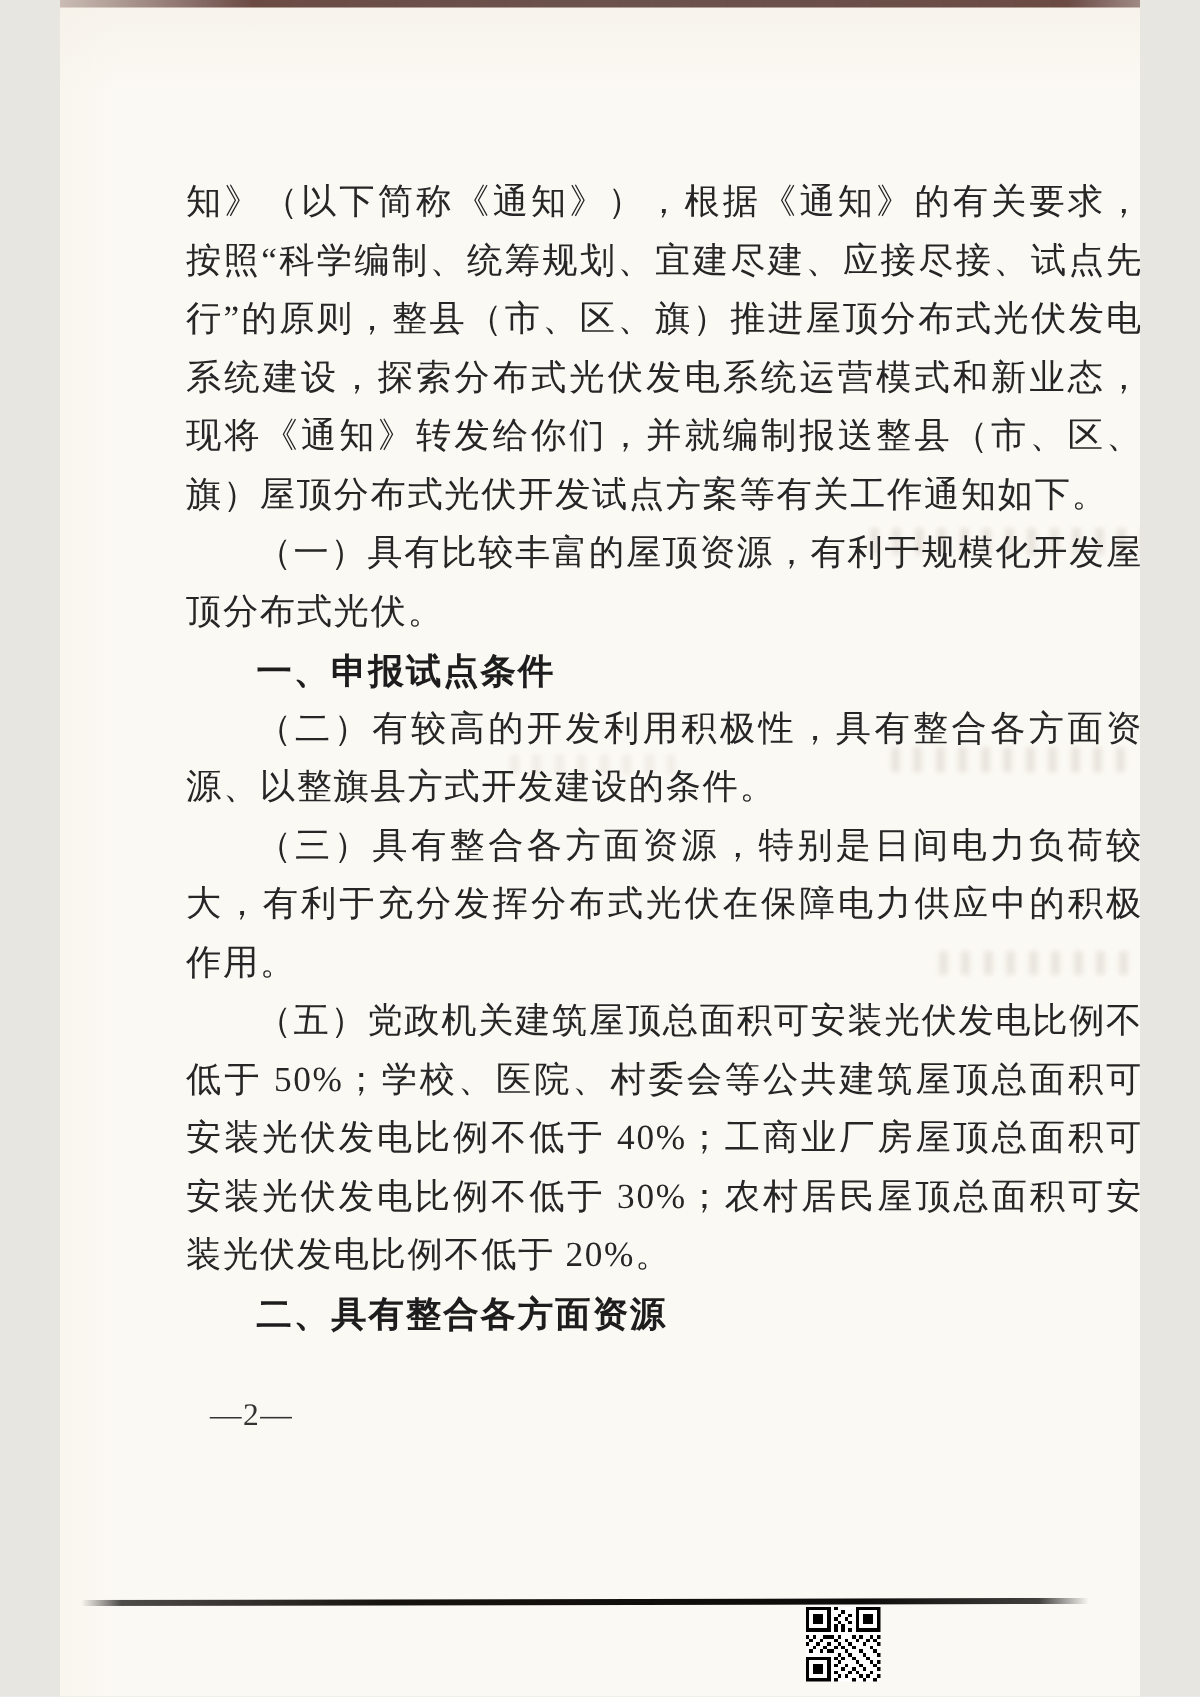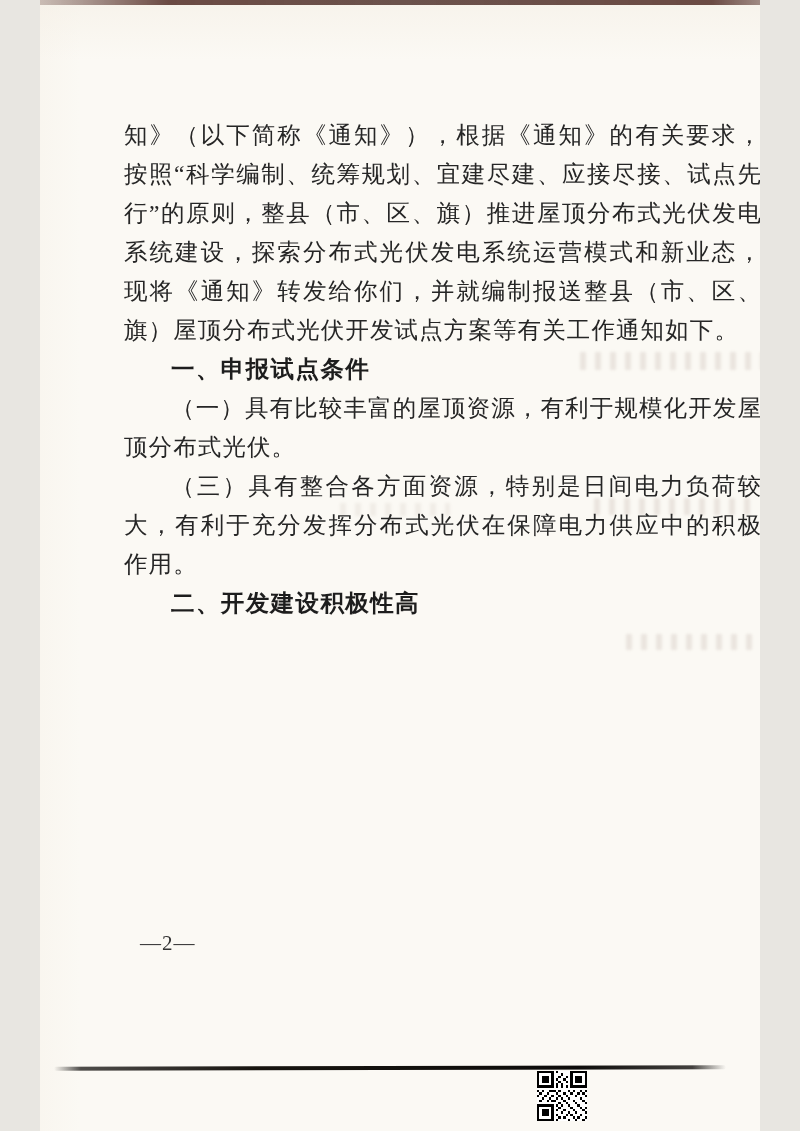--- a/index.html
+++ b/index.html
@@ -94,24 +94,26 @@
 
   <div class="edge-top"></div>
   <div class="edge-right"></div>
   <div class="ghost g1"></div>
   <div class="ghost g2"></div>
   <div class="ghost g3"></div>
   <div class="ghost g4"></div>
 
   <div class="content">
     <p class="para cont">知》（以下简称《通知》），根据《通知》的有关要求，按照“科学编制、统筹规划、宜建尽建、应接尽接、试点先行”的原则，整县（市、区、旗）推进屋顶分布式光伏发电系统建设，探索分布式光伏发电系统运营模式和新业态，现将《通知》转发给你们，并就编制报送整县（市、区、旗）屋顶分布式光伏开发试点方案等有关工作通知如下。</p>
+    <p class="para item">（一）具有比较丰富的屋顶资源，有利于规模化开发屋顶分布式光伏。</p>
     <p class="para heading">一、申报试点条件</p>
-    <p class="para item">（一）具有比较丰富的屋顶资源，有利于规模化开发屋顶分布式光伏。</p>
+    <p class="para item">（二）有较高的开发利用积极性，具有整合各方面资源、以整旗县方式开发建设的条件。</p>
     <p class="para item">（三）具有整合各方面资源，特别是日间电力负荷较大，有利于充分发挥分布式光伏在保障电力供应中的积极作用。</p>
-    <p class="para heading">二、开发建设积极性高</p>
+    <p class="para item">（五）党政机关建筑屋顶总面积可安装光伏发电比例不低于 50%；学校、医院、村委会等公共建筑屋顶总面积可安装光伏发电比例不低于 40%；工商业厂房屋顶总面积可安装光伏发电比例不低于 30%；农村居民屋顶总面积可安装光伏发电比例不低于 20%。</p>
+    <p class="para heading">二、具有整合各方面资源</p>
   </div>
 
   <div class="page-number">—2—</div>
 
   <div class="footer-line"></div>
 
   <div class="qr">
     <svg viewBox="0 0 21 21" width="50" height="50" shape-rendering="crispEdges" aria-hidden="true">
       <rect x="0" y="0" width="21" height="21" fill="#fff"></rect>
       <g fill="#000">

